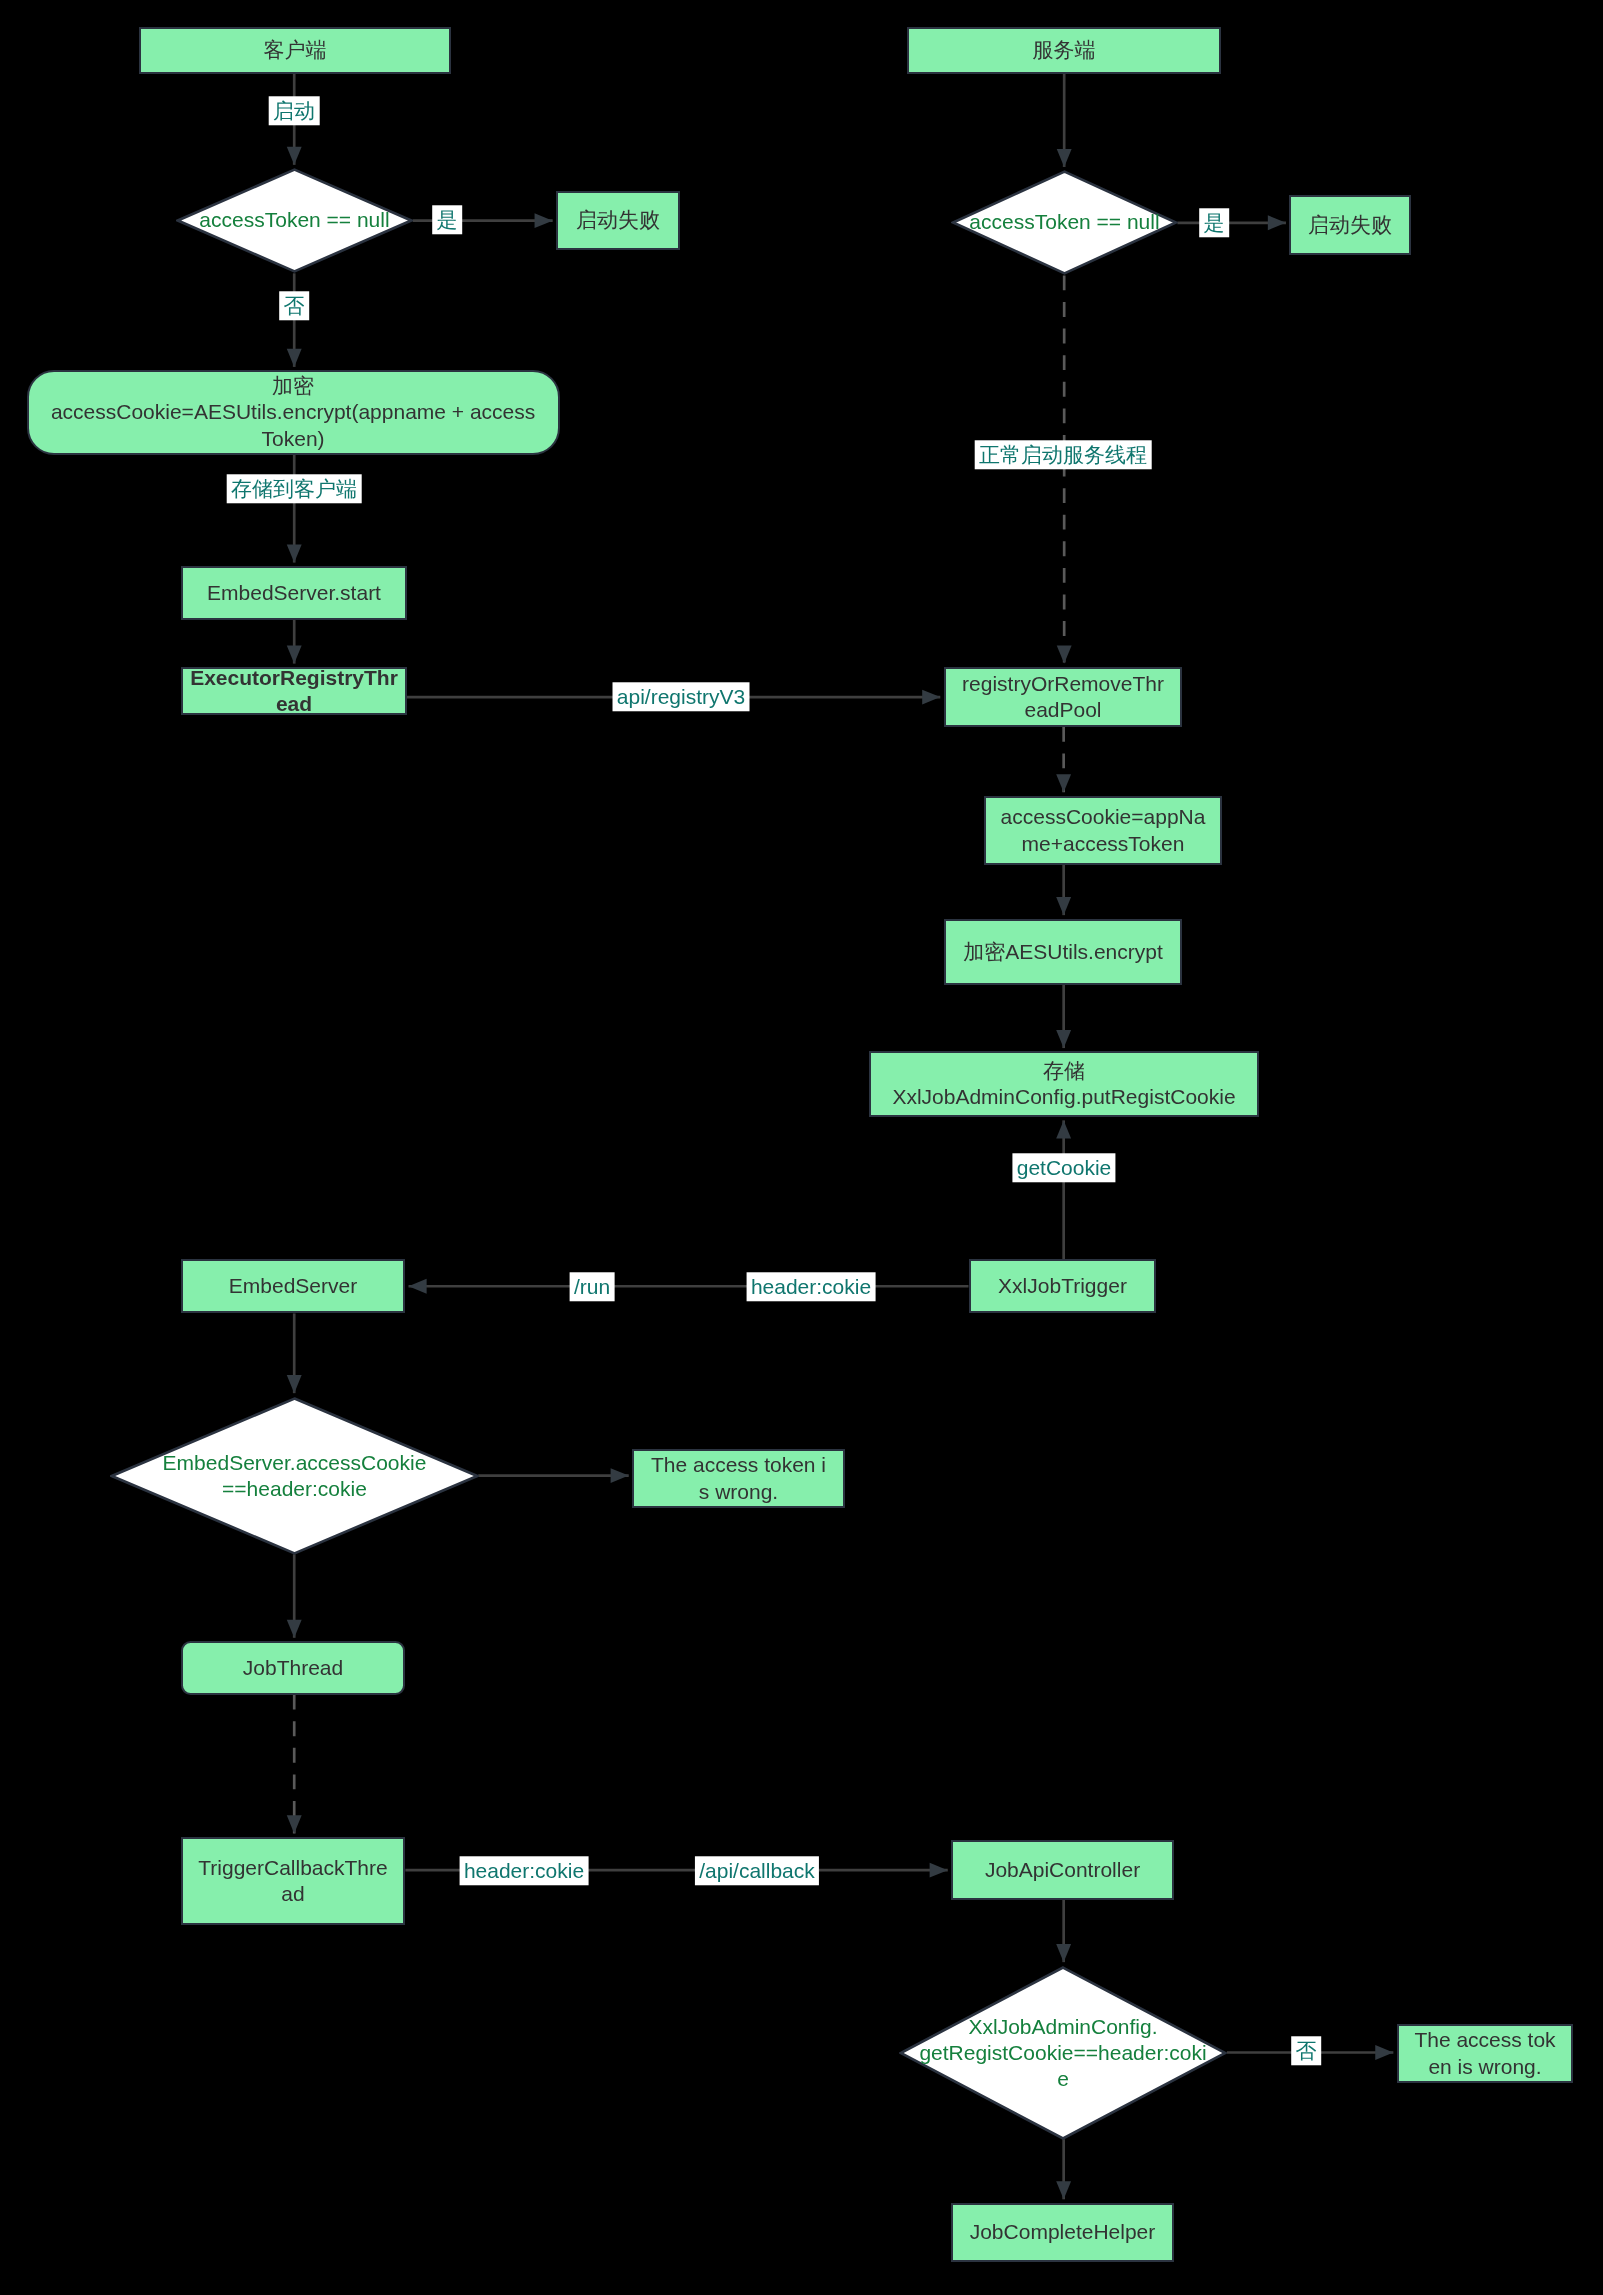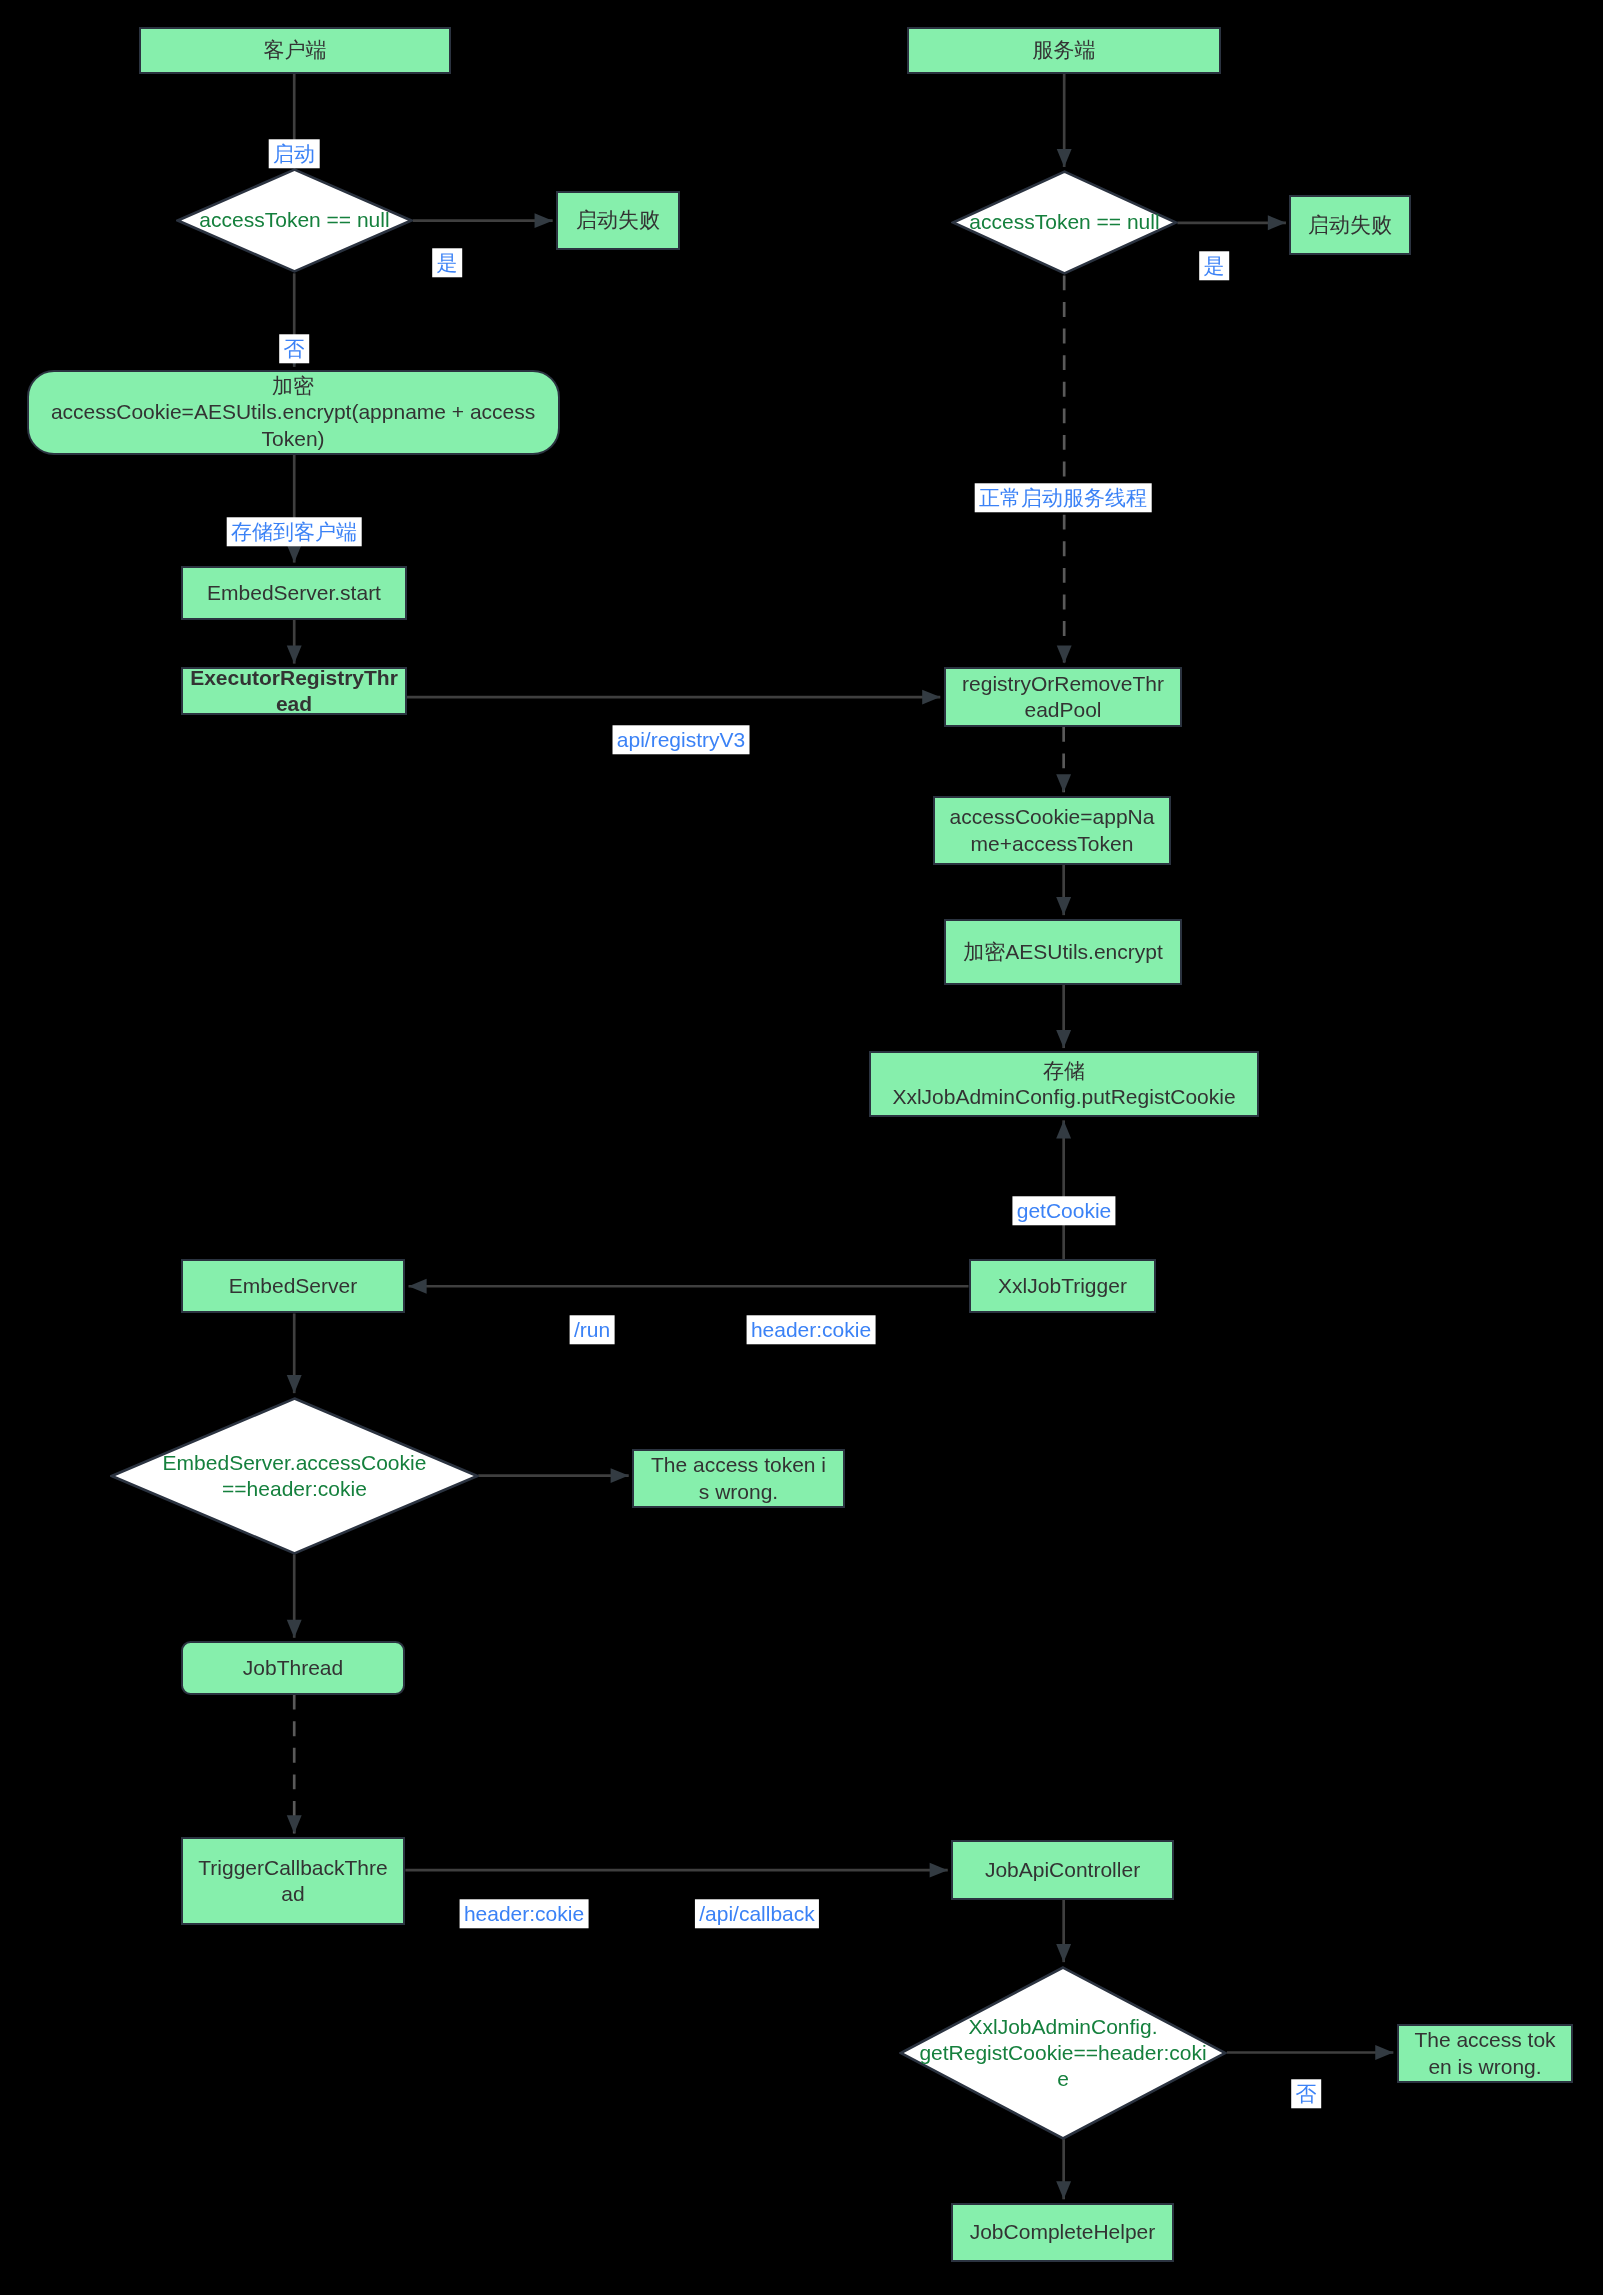--- a/index.html
+++ b/index.html
@@ -10,22 +10,22 @@
   .edge.dashed{stroke:#5a5a5a;stroke-dasharray:28 22;}
   .node{position:absolute;z-index:2;background:#86efac;border:2.7px solid #2b3340;color:#333333;
         box-sizing:border-box;display:flex;align-items:center;justify-content:center;
         text-align:center;white-space:pre-line;font-size:21px;line-height:1.25;}
   .node.rounded{border-radius:9.6px;}
   .diamond{position:absolute;z-index:2;}
   .diamond svg{position:absolute;left:0;top:0;}
   .dlabel{position:absolute;left:0;top:0;right:0;bottom:0;z-index:3;display:flex;align-items:center;
           justify-content:center;text-align:center;white-space:pre-line;color:#15803d;
           font-size:21px;line-height:1.25;}
-  .elabel{position:absolute;z-index:3;transform:translate(-50%,-50%);background:#ffffff;color:#3b82f6;
-          font-size:21px;line-height:1.25;padding:1.6px 4.3px;white-space:nowrap;margin-top:43px;}
+  .elabel{position:absolute;z-index:3;transform:translate(-50%,-50%);background:#ffffff;color:#0f766e;
+          font-size:21px;line-height:1.25;padding:1.6px 4.3px;white-space:nowrap;}
 </style>
 </head>
 <body>
 
 <div id="canvas">
 
   <svg id="edges" width="1603" height="2295" viewBox="0 0 3014 4316">
     <defs>
       <marker id="arrow" markerUnits="userSpaceOnUse" markerWidth="46" markerHeight="46" refX="38" refY="22" orient="auto">
         <path d="M4,8 L38,22 L4,36 Z" fill="#333b42"></path>
@@ -82,21 +82,21 @@
       <polygon points="213,3 423,99 213,195 3,99" fill="#ffffff" stroke="#2b3340" stroke-width="5"></polygon>
     </svg>
     <div class="dlabel">accessToken == null</div>
   </div>
 
   <div class="node" style="left:1289px;top:195px;width:122px;height:60px;">启动失败</div>
 
   <div class="node" style="left:944px;top:667px;width:238px;height:60px;">registryOrRemoveThr
 eadPool</div>
 
-  <div class="node" style="left:933px;top:796px;width:238px;height:69px;">accessCookie=appNa
+  <div class="node" style="left:984px;top:796px;width:238px;height:69px;">accessCookie=appNa
 me+accessToken</div>
 
   <div class="node" style="left:869px;top:1051px;width:390px;height:66px;">存储
 XxlJobAdminConfig.putRegistCookie</div>
 
   <div class="node" style="left:944px;top:919px;width:238px;height:66px;">加密AESUtils.encrypt</div>
 
   <div class="node" style="left:969px;top:1259px;width:187px;height:54px;">XxlJobTrigger</div>
 
   <div class="node" style="left:181px;top:1259px;width:224px;height:54px;">EmbedServer</div>

